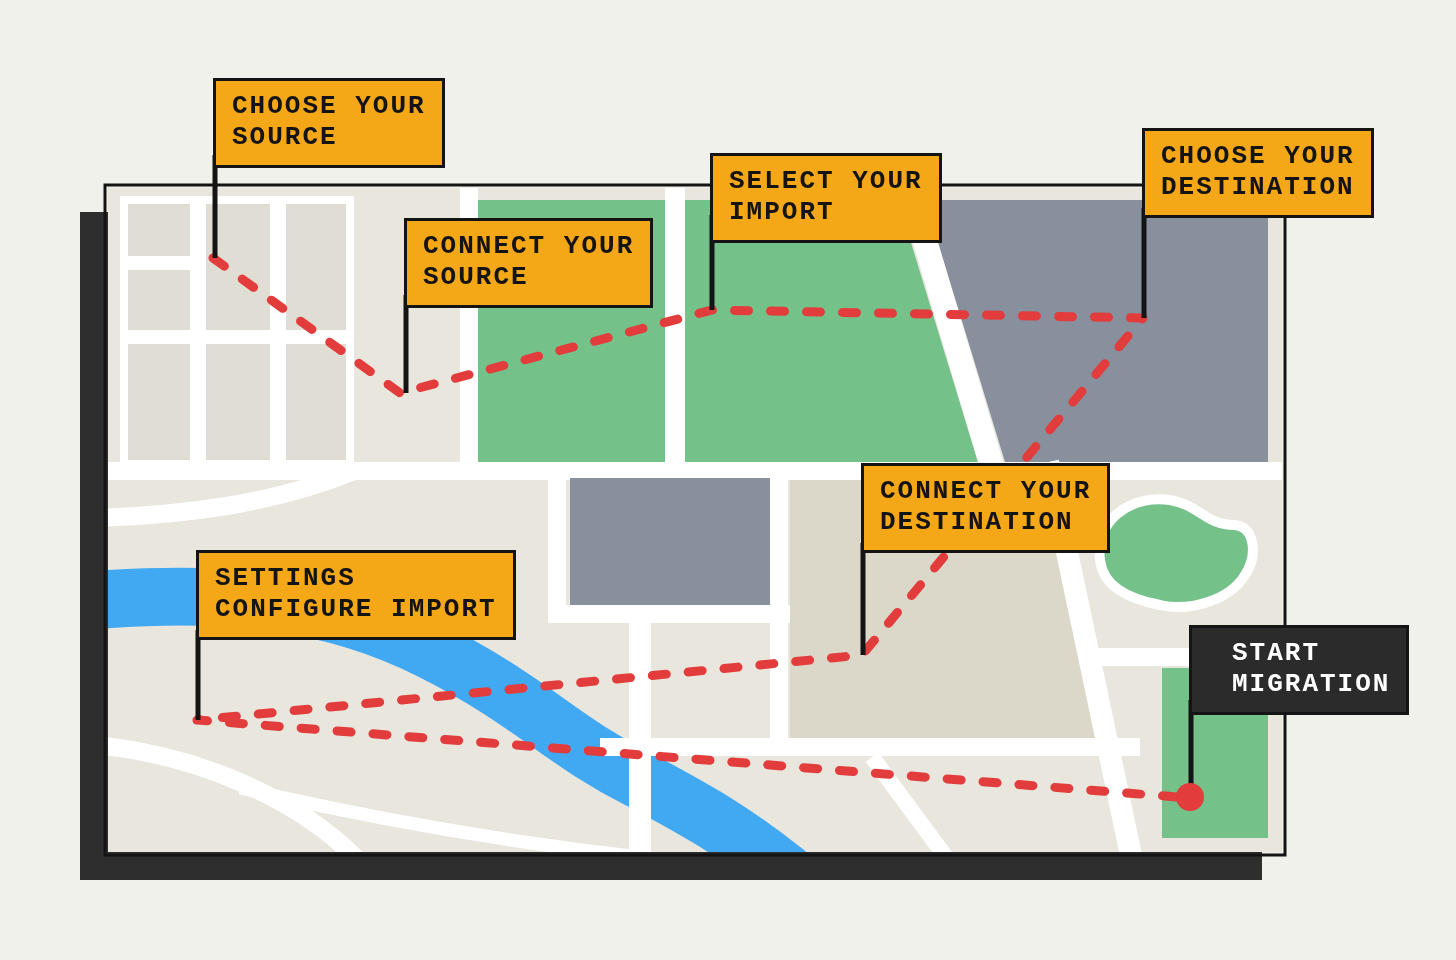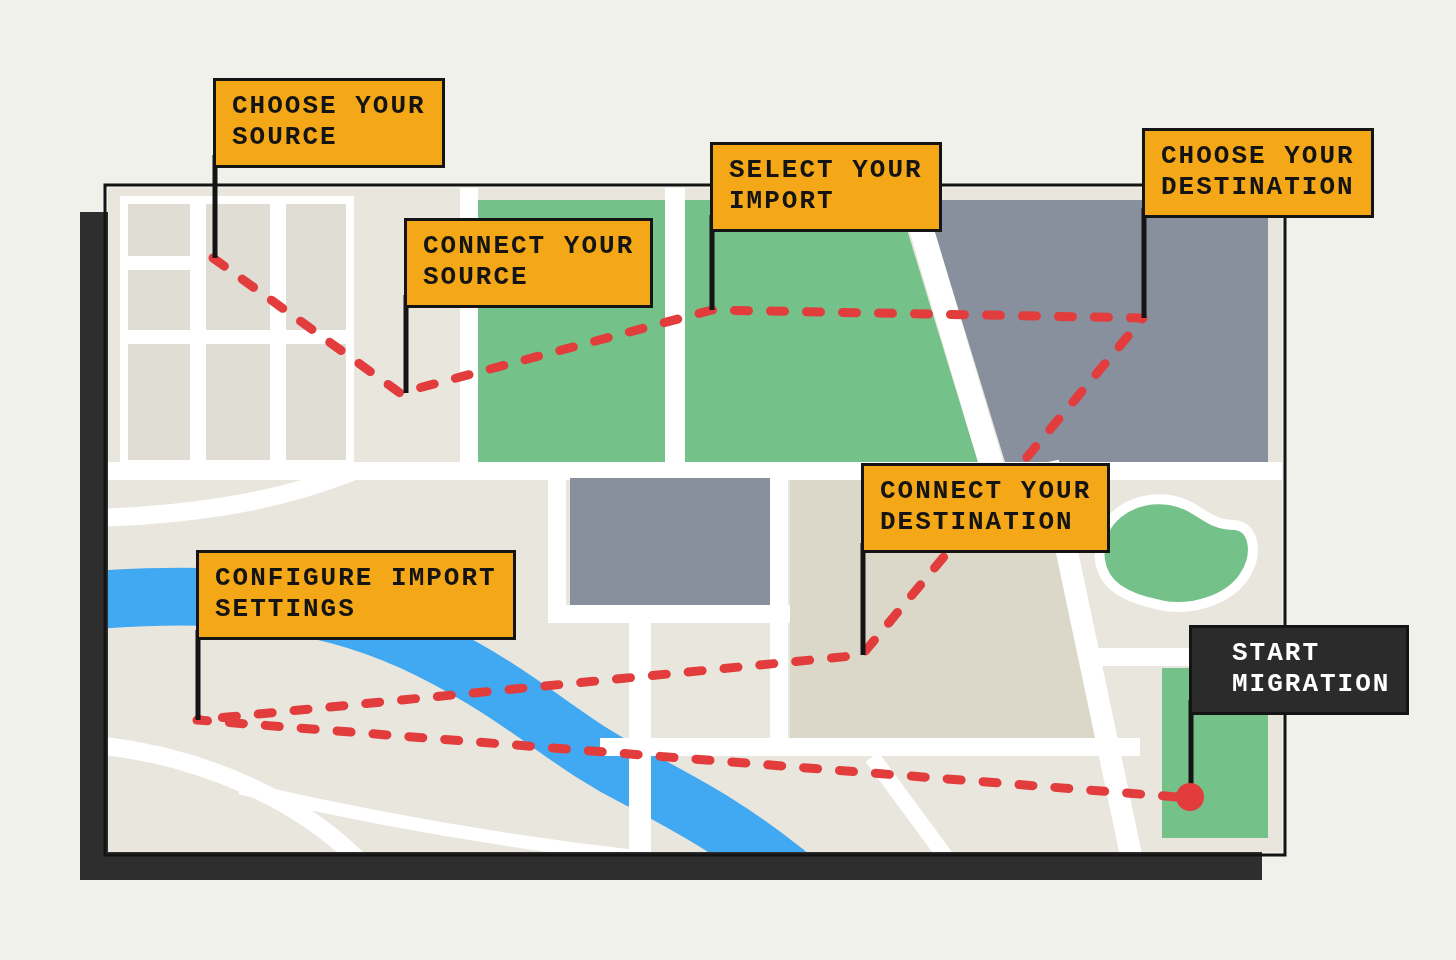--- a/index.html
+++ b/index.html
@@ -33,21 +33,21 @@
     border:3px solid var(--ink,#141414);
     color:var(--ink,#141414);
     font-weight:700;font-size:26px;line-height:31px;letter-spacing:2px;
     padding:10px 16px 12px;white-space:nowrap;
   }
   .step-label span{display:block;}
   .step-label.dark{background:var(--label-dark,#2b2b2b);color:#ffffff;}
 
   .pos-1{left:213px;top:78px;}
   .pos-2{left:404px;top:218px;}
-  .pos-3{left:710px;top:142px;}
+  .pos-3{left:710px;top:153px;}
   .pos-4{left:1142px;top:128px;}
   .pos-5{left:861px;top:463px;}
   .pos-6{left:196px;top:550px;}
   .pos-7{left:1189px;top:625px;padding-left:40px;}
 </style>
 </head>
 <body>
 
 <div class="canvas">
 
@@ -133,21 +133,21 @@
   </div>
   <div class="step-label pos-4">
     <span>CHOOSE YOUR</span>
     <span>DESTINATION</span>
   </div>
   <div class="step-label pos-5">
     <span>CONNECT YOUR</span>
     <span>DESTINATION</span>
   </div>
   <div class="step-label pos-6">
+    <span>SETTINGS</span>
     <span>CONFIGURE IMPORT</span>
-    <span>SETTINGS</span>
   </div>
   <div class="step-label dark pos-7">
     <span>START</span>
     <span>MIGRATION</span>
   </div>
 
 </div>
 
 </body></html>

